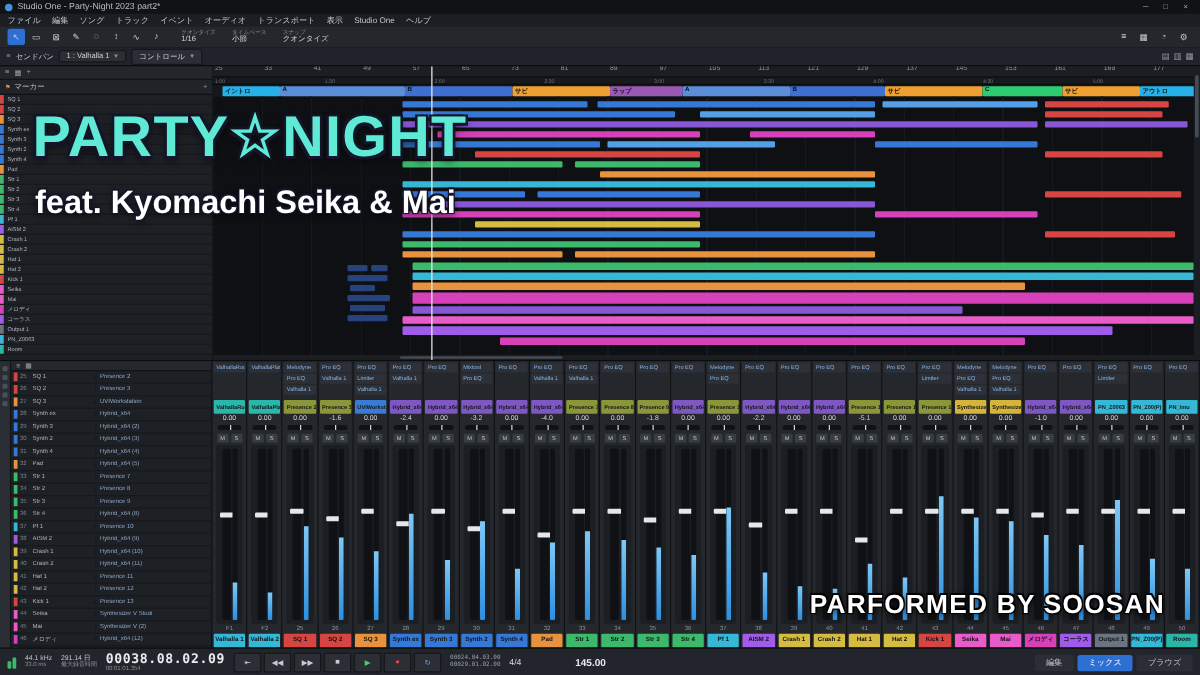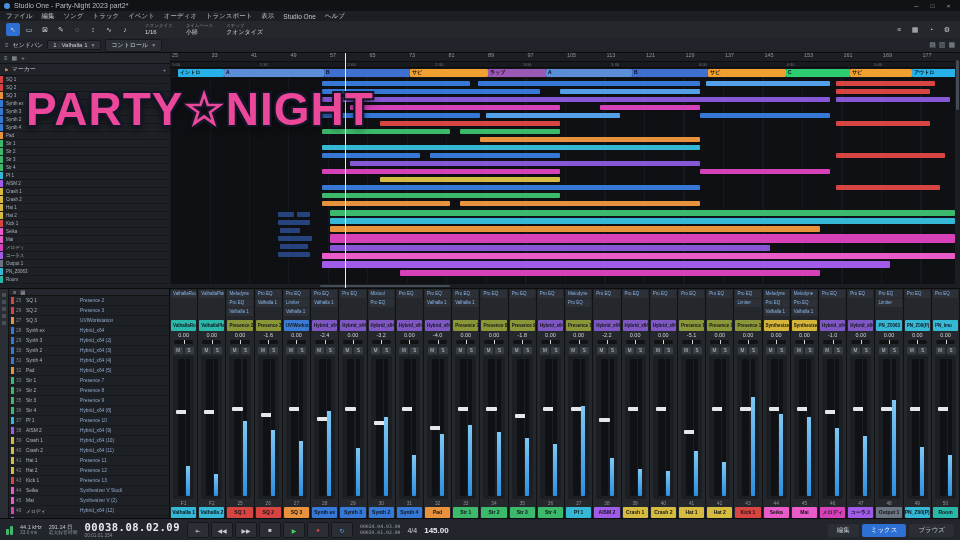--- a/index.html
+++ b/index.html
@@ -52,21 +52,21 @@
            padding-left:2px;overflow:hidden;white-space:nowrap;}
   .clips{position:absolute;left:0;top:25px;right:0;bottom:0;
          background:repeating-linear-gradient(90deg,#15181c 0,#15181c 1px,transparent 1px,transparent 39.5px);}
   .clip{position:absolute;border-radius:1px;}
   .playhead{position:absolute;left:345px;top:52px;width:1px;height:236px;background:#e8eaee;z-index:4;}
   .arr-vscroll{position:absolute;right:0;top:0;width:5px;height:236px;background:#1a1d21;}
   .arr-vscroll i{position:absolute;top:8px;left:1px;width:3px;height:50px;background:#454b54;border-radius:2px;}
   .arr-hscroll{position:absolute;left:0;bottom:0;height:4px;width:790px;background:#1a1d21;}
   .arr-hscroll i{position:absolute;left:150px;top:1px;width:130px;height:2px;background:#454b54;border-radius:2px;}
   
-  .big-title{position:absolute;left:26px;top:82px;z-index:6;font-size:46px;font-weight:bold;color:#ec4899;
+  .big-title{position:absolute;left:26px;top:82px;z-index:6;font-size:46px;font-weight:bold;color:#5eead4;
              letter-spacing:1px;text-shadow:-2px -2px 0 #15152a,2px -2px 0 #15152a,-2px 2px 0 #15152a,
              2px 2px 0 #15152a,0 4px 8px rgba(0,0,0,.7);white-space:nowrap;}
   .sub-title{position:absolute;left:28px;top:146px;z-index:6;font-size:26px;font-weight:bold;color:#fff;
              text-shadow:-1px -1px 0 #15152a,1px -1px 0 #15152a,-1px 1px 0 #15152a,1px 1px 0 #15152a,
              0 3px 6px rgba(0,0,0,.7);white-space:nowrap;}
   .credit{position:absolute;right:28px;top:472px;z-index:6;font-size:21px;font-weight:bold;color:#fff;
           letter-spacing:1px;text-shadow:-1px -1px 0 #000,1px -1px 0 #000,-1px 1px 0 #000,1px 1px 0 #000,
           0 2px 5px rgba(0,0,0,.8);white-space:nowrap;}
   
   .mixer{position:absolute;top:288px;left:0;width:960px;height:230px;background:#202328;border-top:1px solid #0b0c0e;
@@ -112,21 +112,21 @@
   .stat-a{font-size:5.5px;color:#c6cad0;}
   .stat-b{font-size:4.8px;color:#8a8f96;}
   .timecol{display:flex;flex-direction:column;align-items:flex-start;line-height:1.05;}
   .maintime{font-family:"DejaVu Sans Mono",monospace;font-size:10.5px;font-weight:bold;color:#e8ebef;letter-spacing:.5px;}
   .subtime{font-size:4.8px;color:#8a8f96;}
   .tbtn{min-width:16px;height:14px;background:#2b2f35;border:1px solid #15171a;border-radius:2px;display:flex;
         align-items:center;justify-content:center;font-size:6px;padding:0 2px;}
   .loopcol{display:flex;flex-direction:column;line-height:1.35;font-family:"DejaVu Sans Mono",monospace;
            font-size:4.8px;color:#9aa0a8;}
   .sig{font-size:7px;color:#d3d6da;}
-  .tempo{font-size:8px;font-weight:bold;color:#e8ebef;}
+  .tempo{font-size:8px;font-weight:bold;color:#e8ebef;margin-left:36px;}
   .pages{margin-left:auto;display:flex;gap:3px;}
   .page{padding:2px 9px;border-radius:2px;font-size:6.5px;}
 </style>
 </head>
 <body>
 
 <div class="win">
 
   <div class="titlebar">
     <span class="s1logo"></span>
@@ -432,20 +432,22 @@
         </div>
       <div class="arr-vscroll">
           <i></i>
         </div>
     </div>
   </div>
 
   <div class="playhead"></div>
 
   <div class="big-title">PARTY☆NIGHT</div>
+  <div class="sub-title">feat. Kyomachi Seika &amp; Mai</div>
+  <div class="credit">PARFORMED BY SOOSAN</div>
 
   <div class="mixer">
     <div class="mrail">
         <i></i>
         <i></i>
         <i></i>
         <i></i>
         <i></i>
       </div>
     <div class="mlist">

